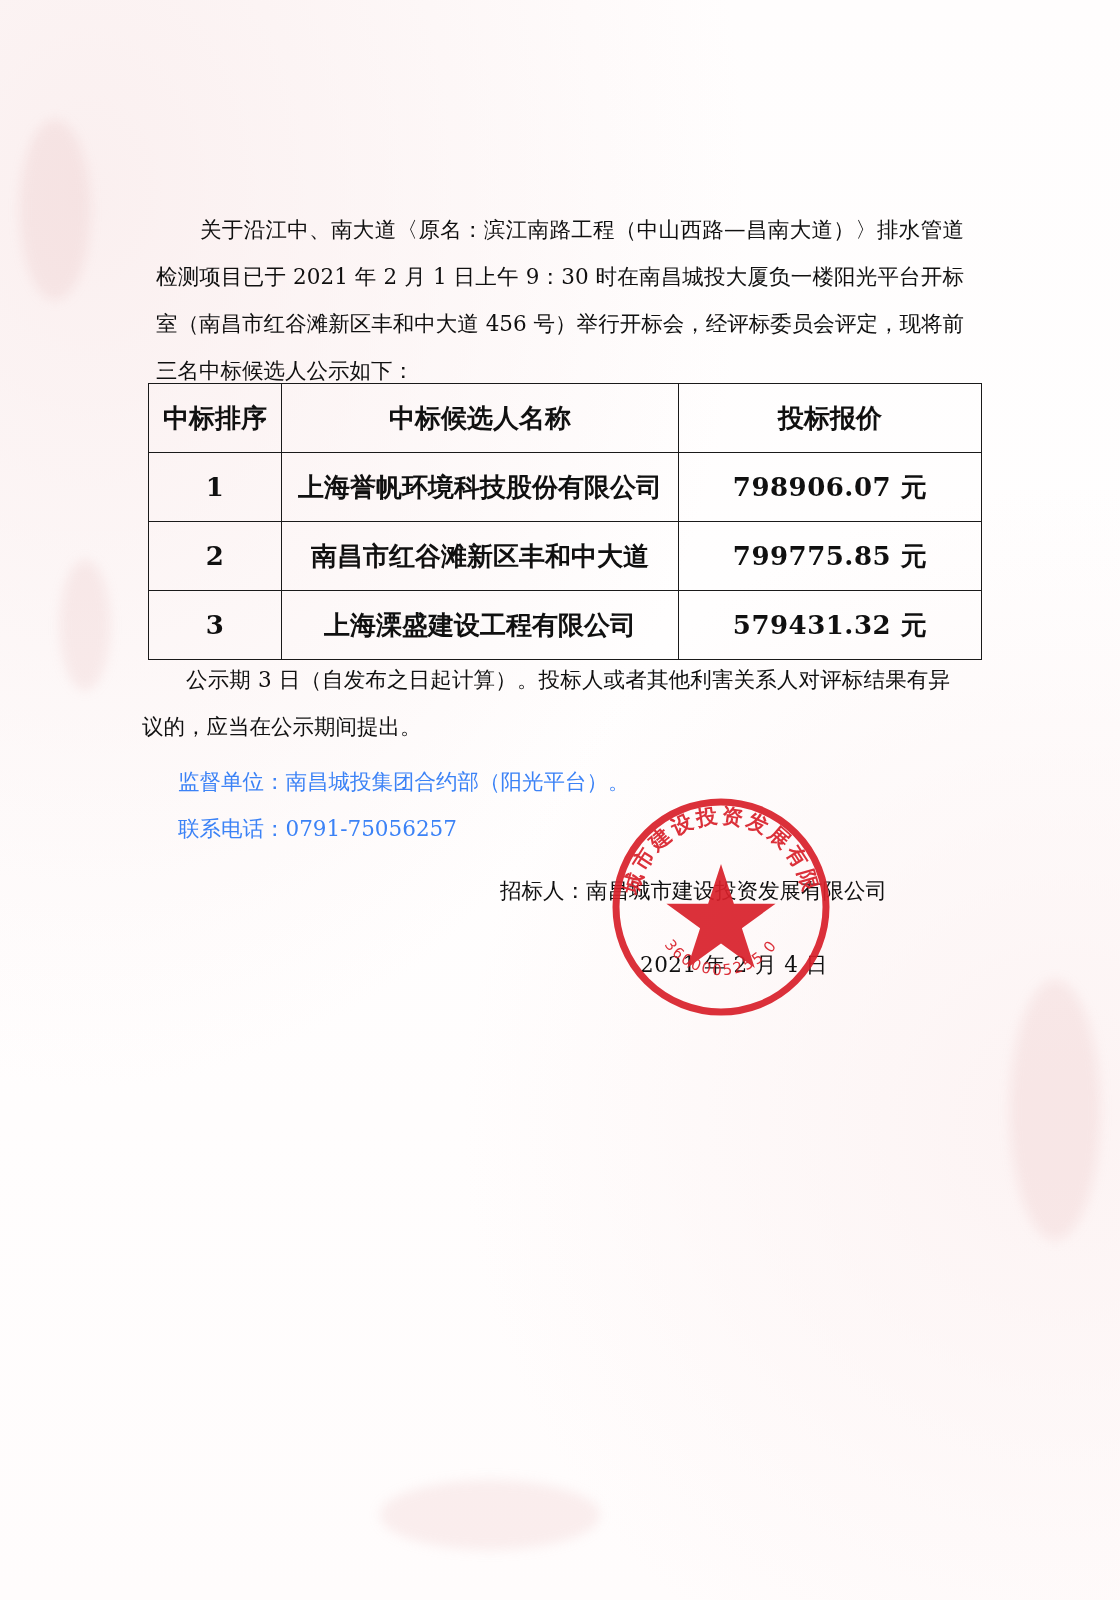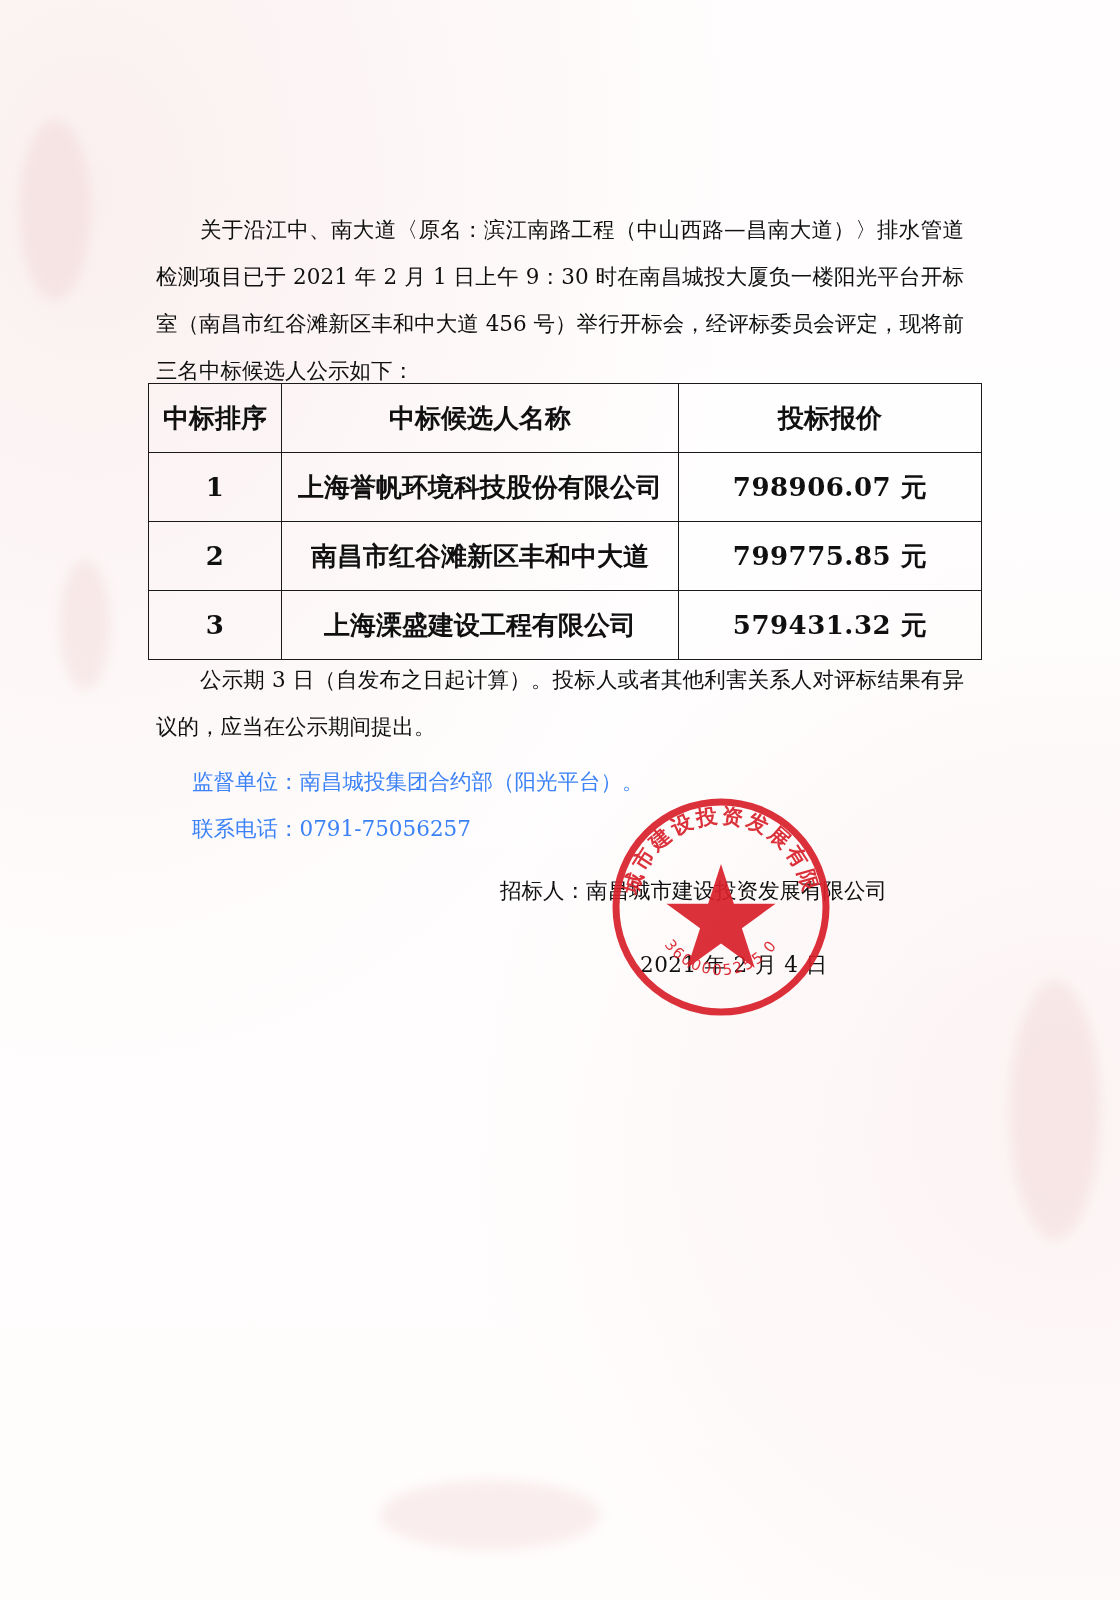--- a/index.html
+++ b/index.html
@@ -85,21 +85,21 @@
   }
   .bid-table .col-rank { width: 130px; }
   .bid-table .col-name { width: 394px; }
   .bid-table .col-price { width: 300px; }
   .bid-table .num {
     font-family: "DejaVu Serif", "Liberation Serif", serif;
     letter-spacing: 0.5px;
   }
   .tail-block {
     position: absolute;
-    left: 148px;
+    left: 134px;
     top: 648px;
     width: 824px;
   }
   .line-simple {
     font-size: 21.5px;
     line-height: 47px;
     margin: 0;
     text-indent: 44px;
     color: #3b82f6;
   }

